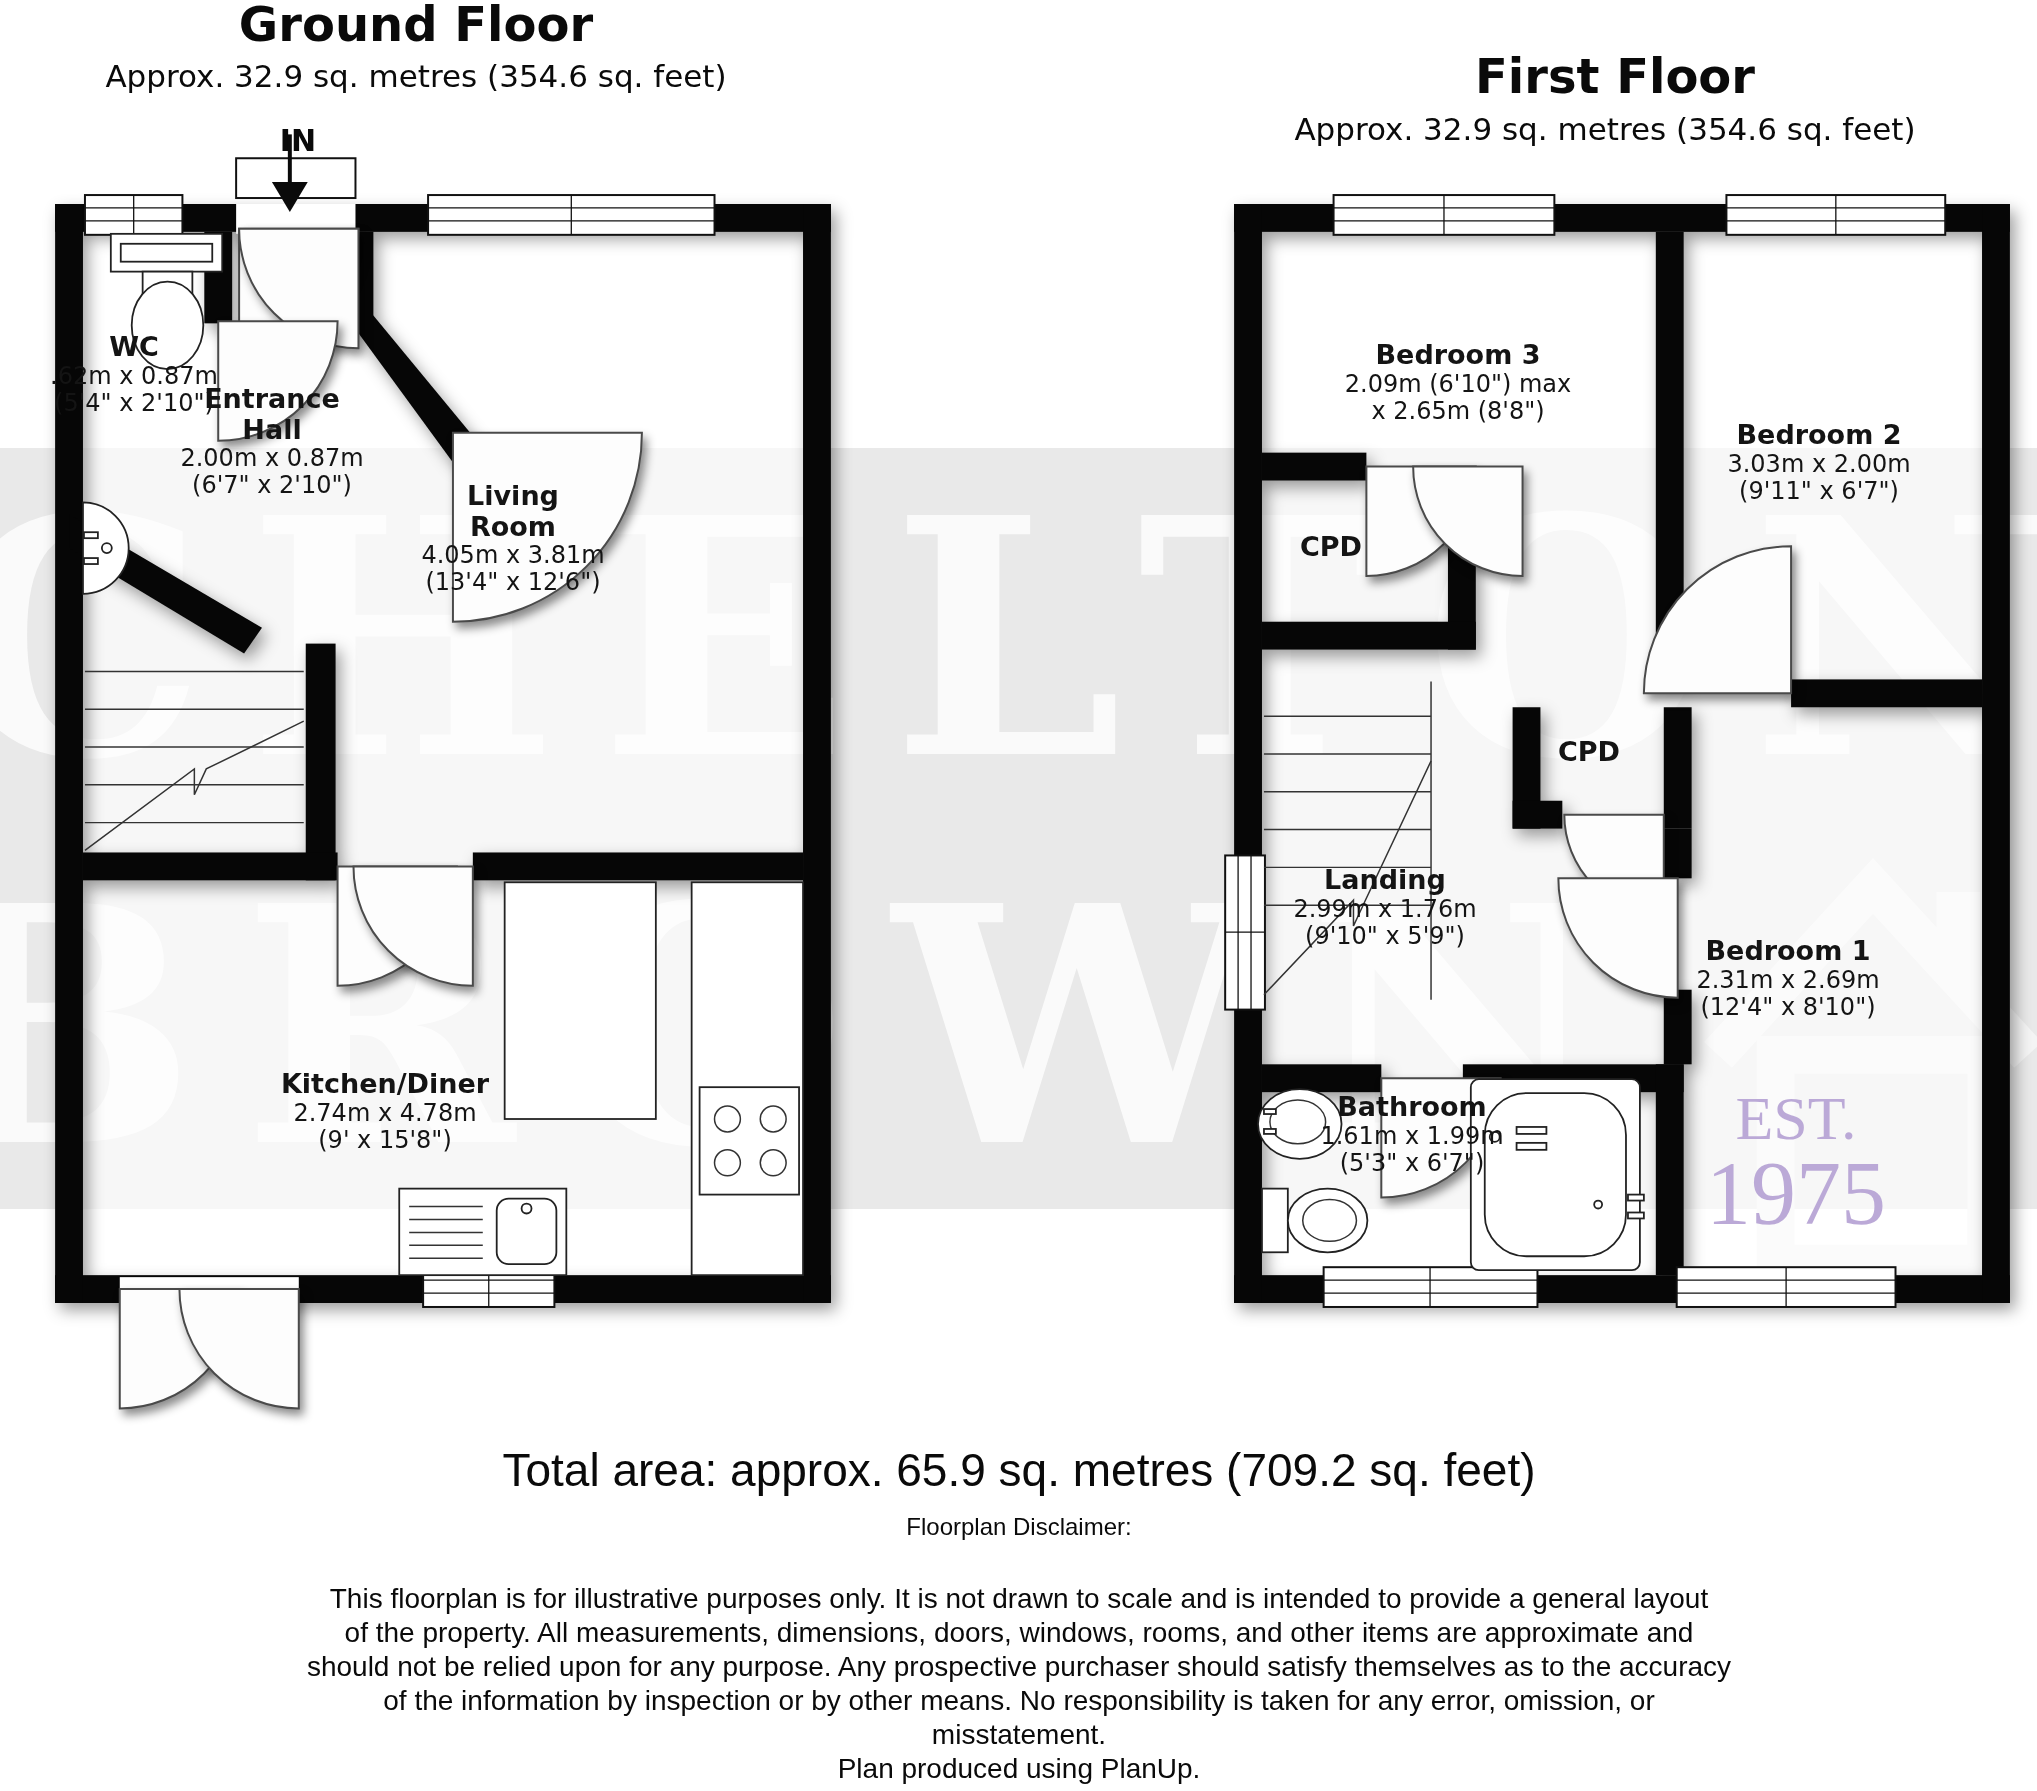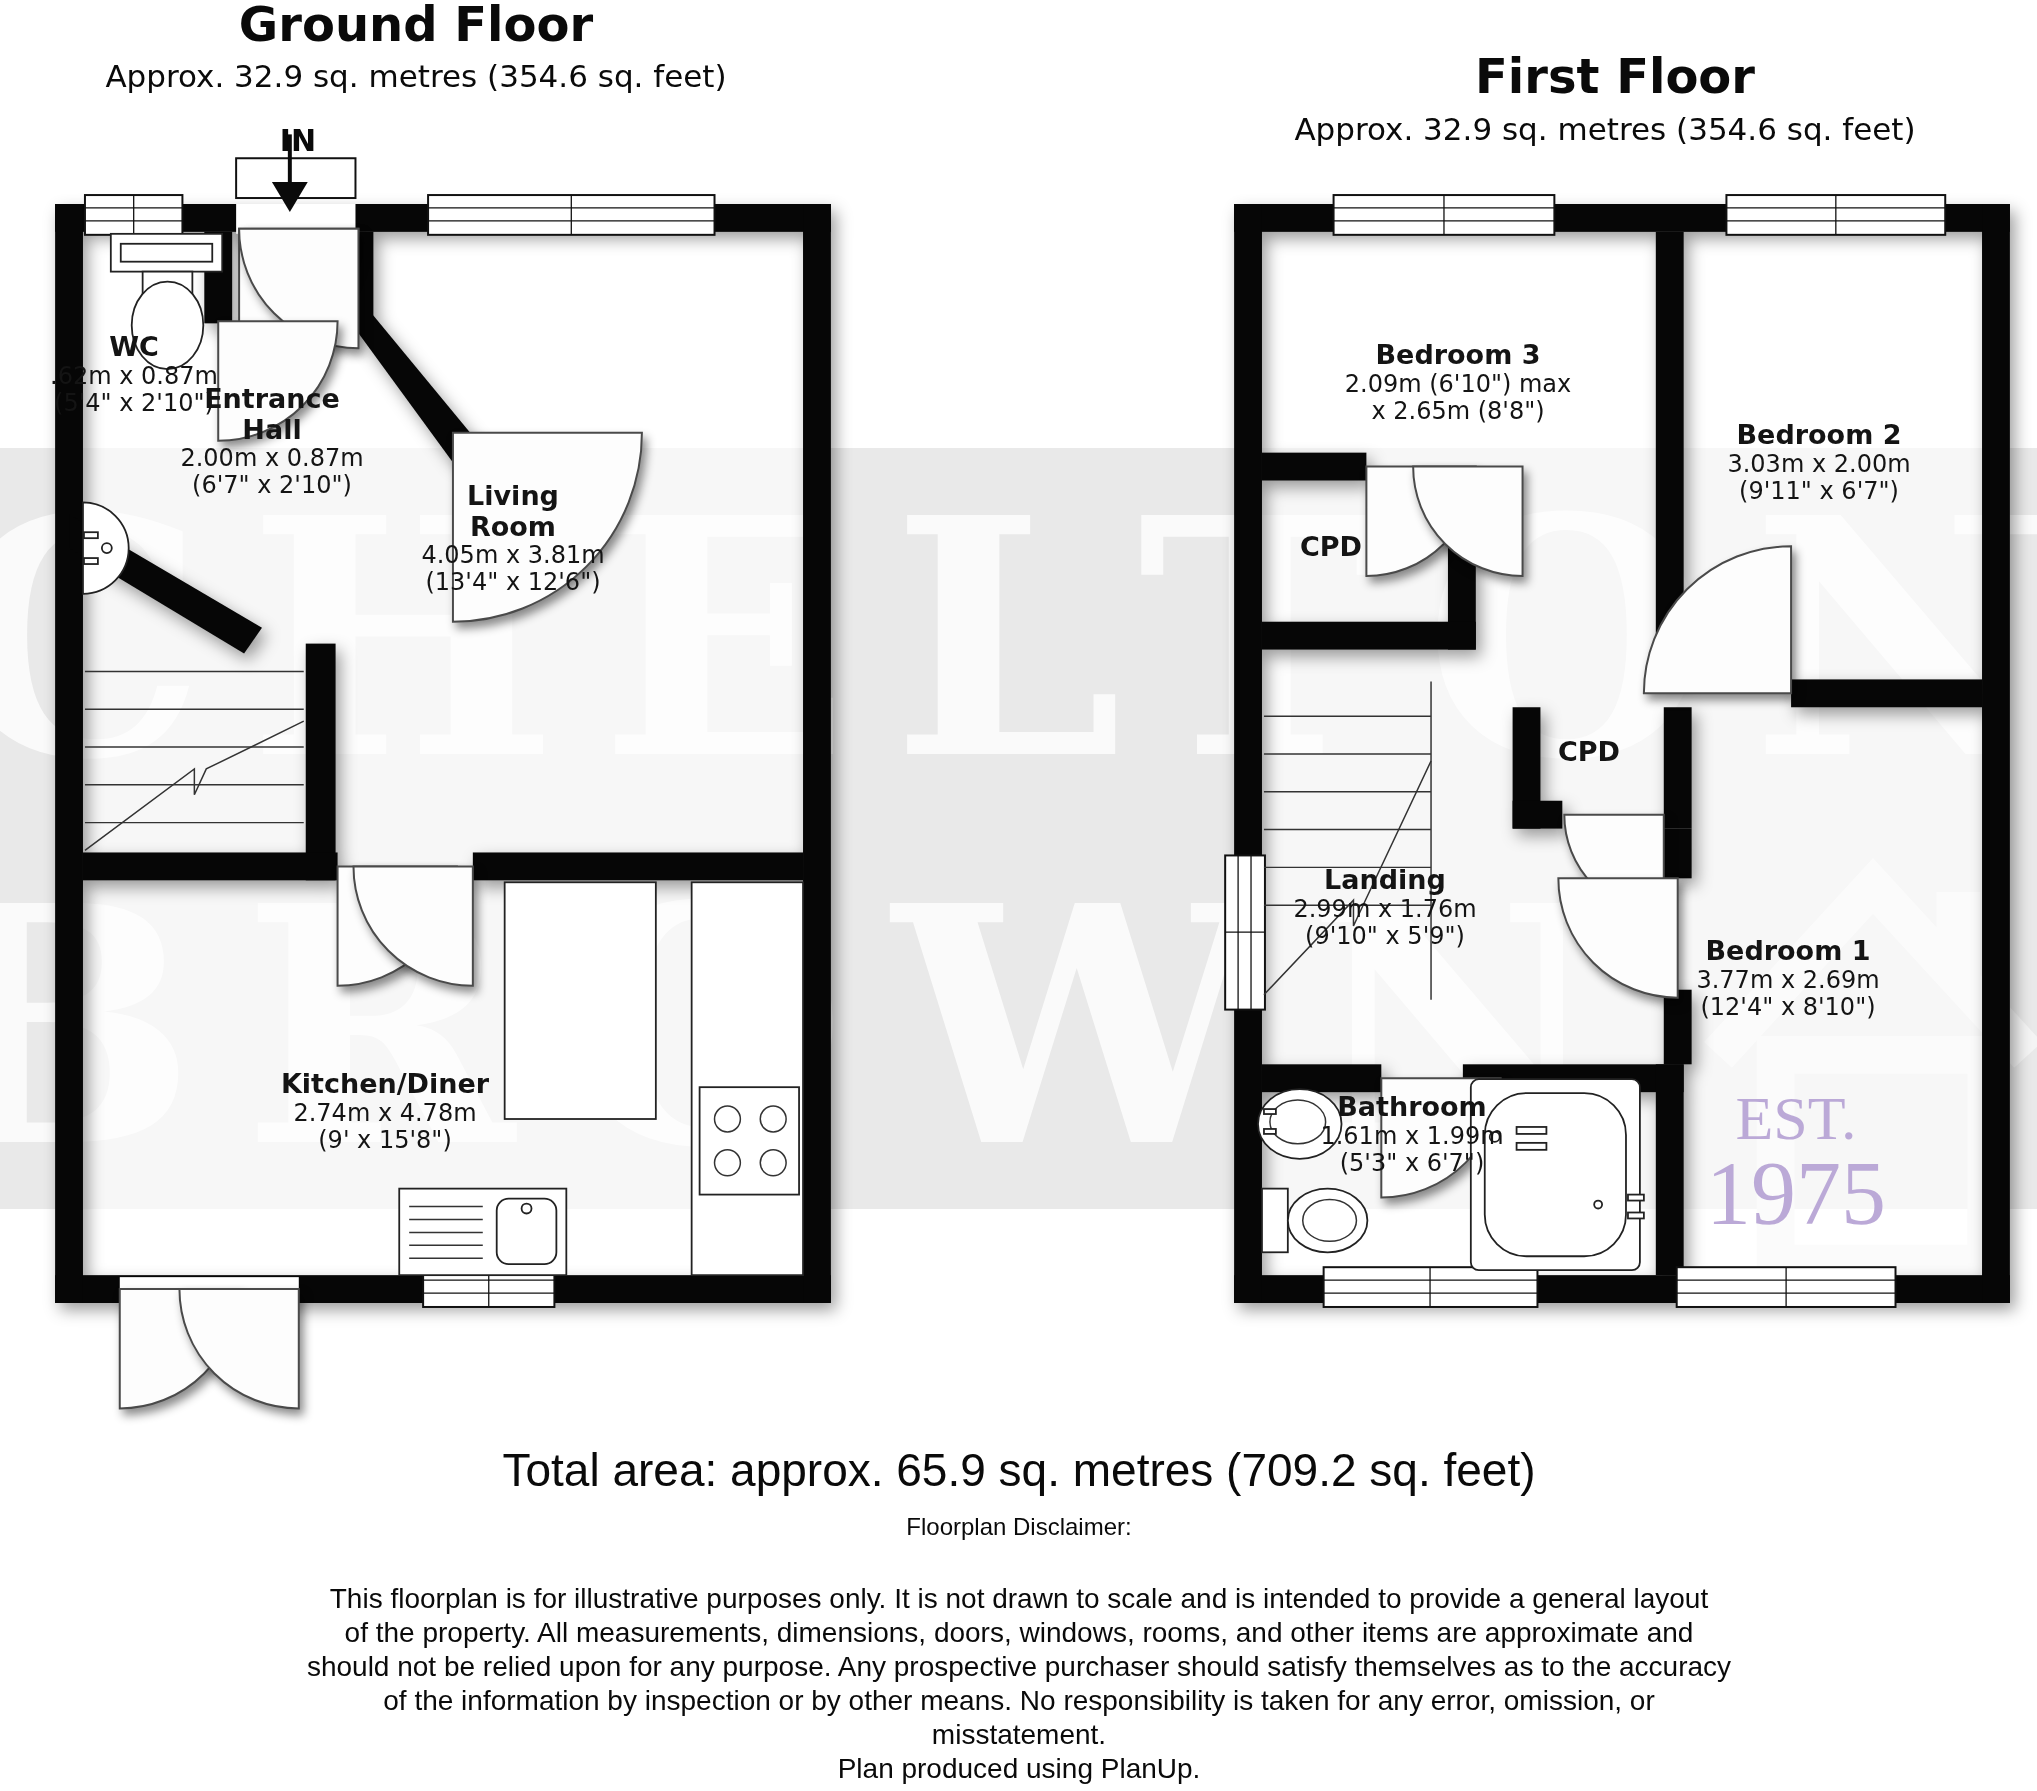--- a/index.html
+++ b/index.html
@@ -299,21 +299,21 @@
     <div class="dim">2.99m x 1.76m</div>
     <div class="dim">(9'10" x 5'9")</div>
   </div>
   <div class="room-label" style="left:1372px;top:1092px;margin-left:40px;">
     <div class="nm">Bathroom</div>
     <div class="dim">1.61m x 1.99m</div>
     <div class="dim">(5'3" x 6'7")</div>
   </div>
   <div class="room-label" style="left:1768px;top:936px;margin-left:20px;">
     <div class="nm">Bedroom 1</div>
-    <div class="dim">3.77m x 2.69m</div>
+    <div class="dim">2.31m x 2.69m</div>
     <div class="dim">(12'4" x 8'10")</div>
   </div>
 
   <div id="total-area">Total area: approx. 65.9 sq. metres (709.2 sq. feet)</div>
   <div id="disclaimer-heading">Floorplan Disclaimer:</div>
   <div id="disclaimer">
     <div>This floorplan is for illustrative purposes only. It is not drawn to scale and is intended to provide a general layout</div>
     <div>of the property. All measurements, dimensions, doors, windows, rooms, and other items are approximate and</div>
     <div>should not be relied upon for any purpose. Any prospective purchaser should satisfy themselves as to the accuracy</div>
     <div>of the information by inspection or by other means. No responsibility is taken for any error, omission, or</div>

